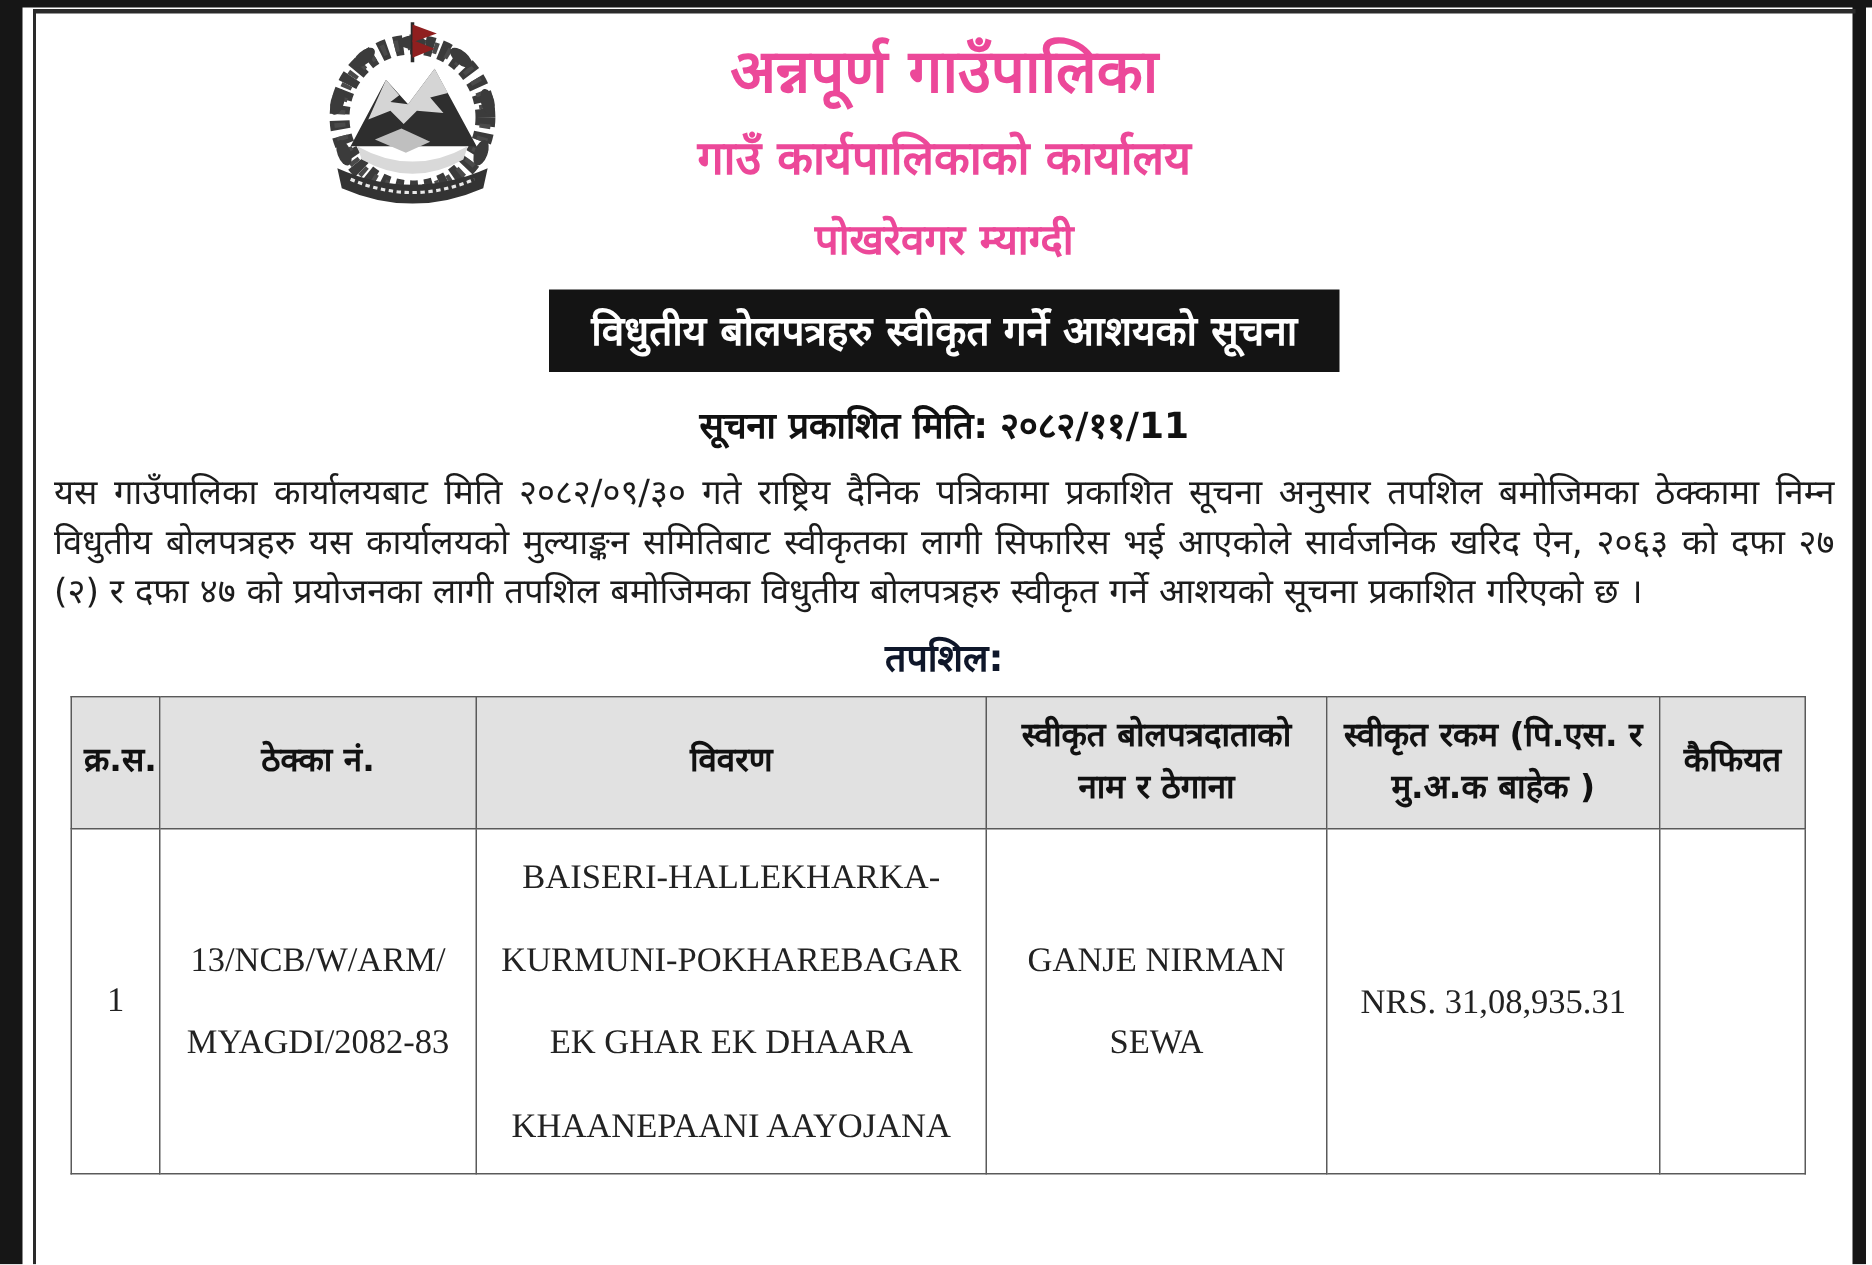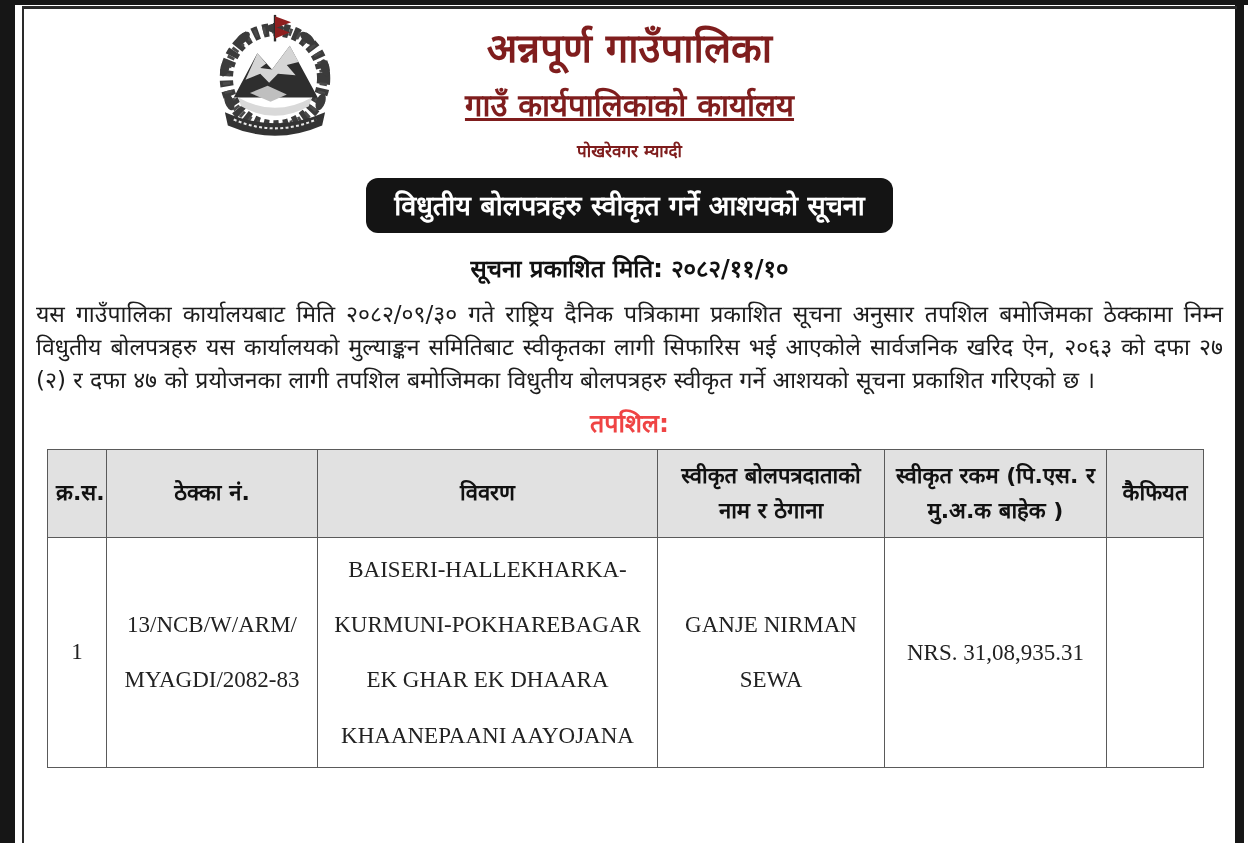--- a/index.html
+++ b/index.html
@@ -24,49 +24,49 @@
     position: absolute; left: 22px; top: 6px; right: 11px; bottom: 0;
     border-left: 2px solid #2a2a2a;
     border-top: 3px solid #2a2a2a;
     pointer-events: none;
   }
 
   .content { position: absolute; left: 24px; top: 9px; width: 1211px; }
 
   .logo-wrap { position: absolute; left: 176px; top: 0px; width: 150px; height: 140px; }
 
-  .head-stack { text-align: center; padding-top: 16px; color: #7f1d1d; }
+  .head-stack { text-align: center; padding-top: 16px; color: #ec4899; }
   .org-name    { font-size: 40px; font-weight: 700; line-height: 1.15; }
-  .office-name { font-size: 31px; font-weight: 700; margin-top: 12px; text-decoration: underline; }
-  .addr1       { font-size: 17px; font-weight: 700; margin-top: 14px; }
+  .office-name { font-size: 31px; font-weight: 700; margin-top: 12px; }
+  .addr1       { font-size: 28px; font-weight: 700; margin-top: 14px; }
   .addr2       { font-size: 25px; font-weight: 700; margin-top: 12px; }
 
   .banner-row { text-align: center; margin-top: 16px; }
   .banner {
     display: inline-block;
     background: #141414;
     color: #ffffff;
     font-size: 27px;
     font-weight: 700;
     padding: 8px 28px 10px 28px;
-    border-radius: 12px;
+    border-radius: 0;
   }
 
   .pub-date { text-align: center; font-size: 24px; font-weight: 700; margin-top: 18px; color: #111; }
 
   .body-par {
     margin: 14px 12px 0 12px;
     font-size: 23px;
     font-weight: 400;
     line-height: 33px;
     text-align: justify;
     color: #1c1c1c;
   }
 
-  .tapsil { text-align: center; font-size: 25px; font-weight: 700; margin-top: 8px; color: #ef4444; }
+  .tapsil { text-align: center; font-size: 25px; font-weight: 700; margin-top: 8px; color: #0f172a; }
 
   table.notice {
     border-collapse: collapse;
     table-layout: fixed;
     width: 1156px;
     margin: 10px 0 0 23px;
   }
   table.notice th, table.notice td {
     border: 1px solid #5a5a5a;
     text-align: center;
@@ -141,21 +141,21 @@
     <div class="head-stack">
       <div class="org-name">अन्नपूर्ण गाउँपालिका</div>
       <div class="office-name">गाउँ कार्यपालिकाको कार्यालय</div>
       <div class="addr1">पोखरेवगर म्याग्दी</div>
     </div>
 
     <div class="banner-row">
       <div class="banner">विधुतीय बोलपत्रहरु स्वीकृत गर्ने आशयको सूचना</div>
     </div>
 
-    <div class="pub-date">सूचना प्रकाशित मिति: २०८२/११/१०</div>
+    <div class="pub-date">सूचना प्रकाशित मिति: २०८२/११/11</div>
 
     <div class="body-par">यस गाउँपालिका कार्यालयबाट मिति २०८२/०९/३० गते राष्ट्रिय दैनिक पत्रिकामा प्रकाशित सूचना अनुसार तपशिल बमोजिमका ठेक्कामा निम्न विधुतीय बोलपत्रहरु यस कार्यालयको मुल्याङ्कन समितिबाट स्वीकृतका लागी सिफारिस भई आएकोले सार्वजनिक खरिद ऐन, २०६३ को दफा २७ (२) र दफा ४७ को प्रयोजनका लागी तपशिल बमोजिमका विधुतीय बोलपत्रहरु स्वीकृत गर्ने आशयको सूचना प्रकाशित गरिएको छ ।</div>
 
     <div class="tapsil">तपशिल:</div>
 
     <table class="notice">
       <colgroup>
         <col style="width:59px">
           <col style="width:211px">
           <col style="width:340px">

